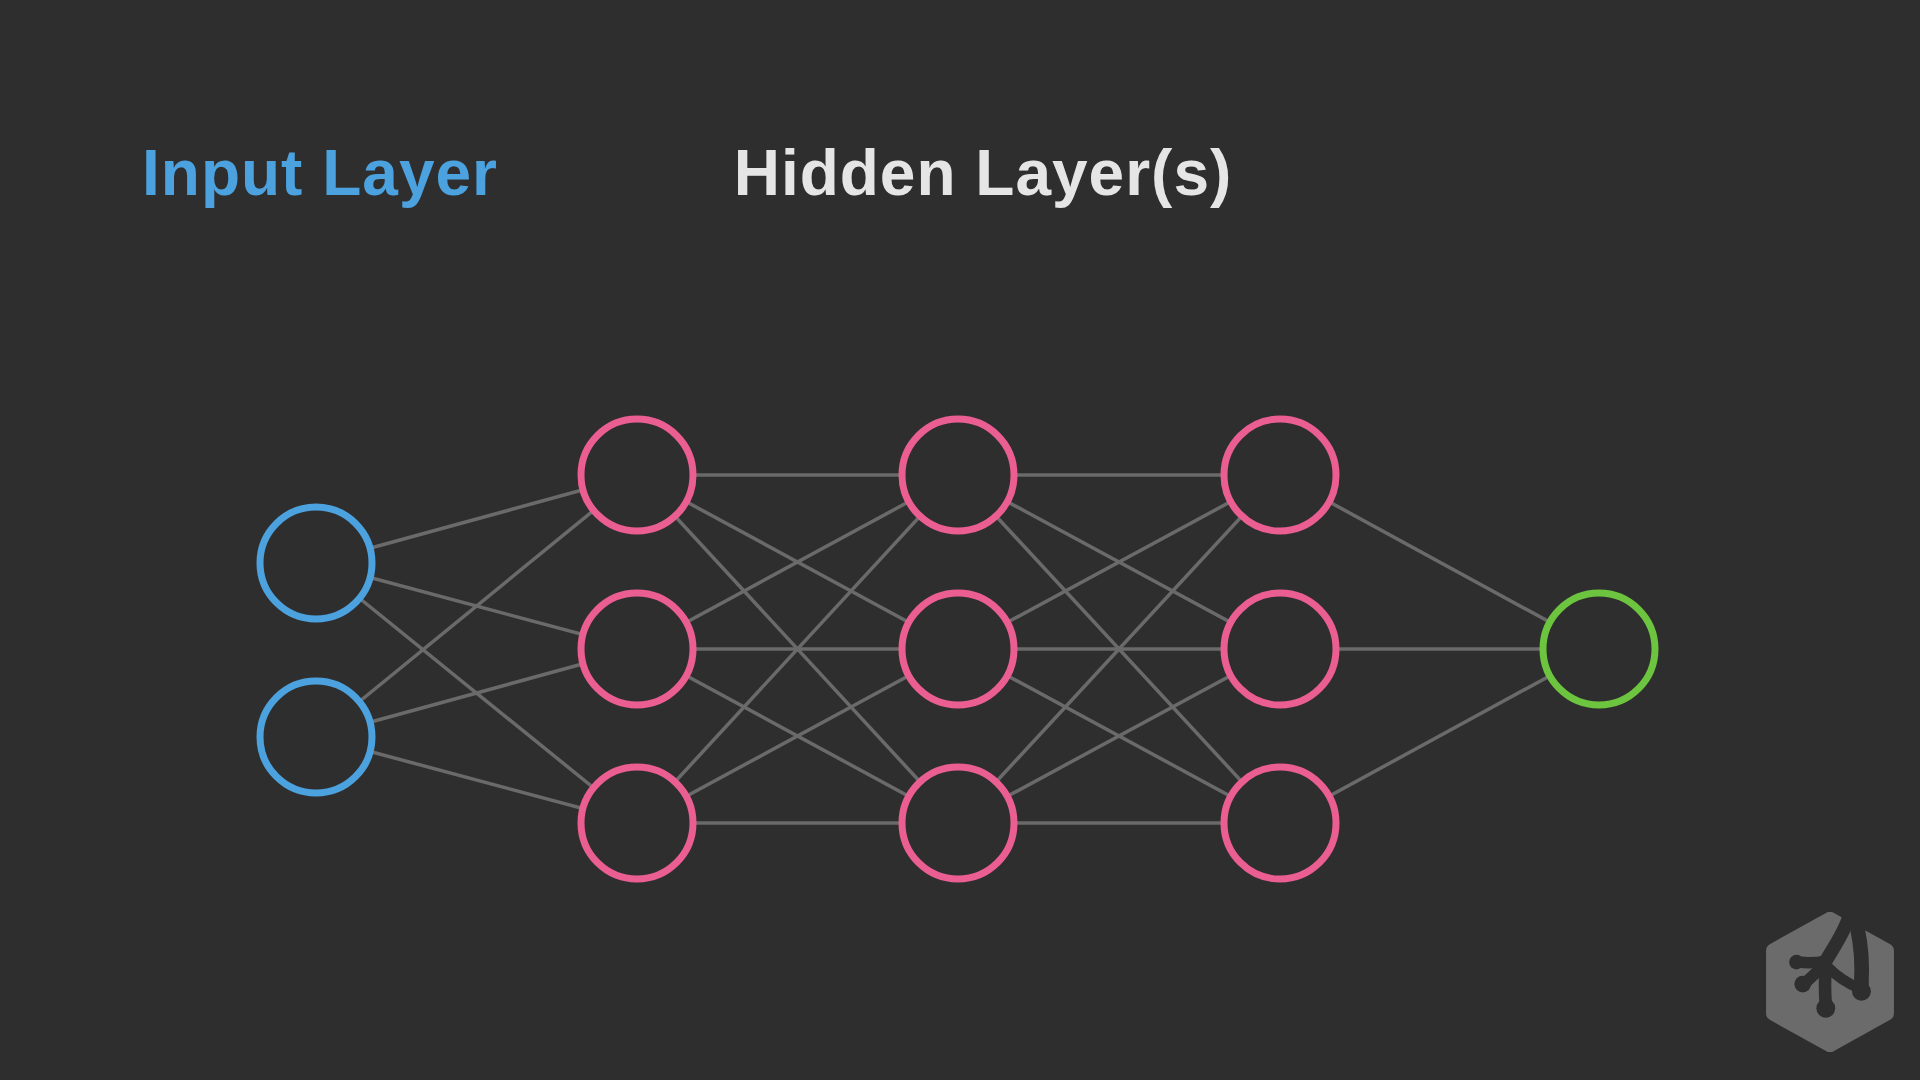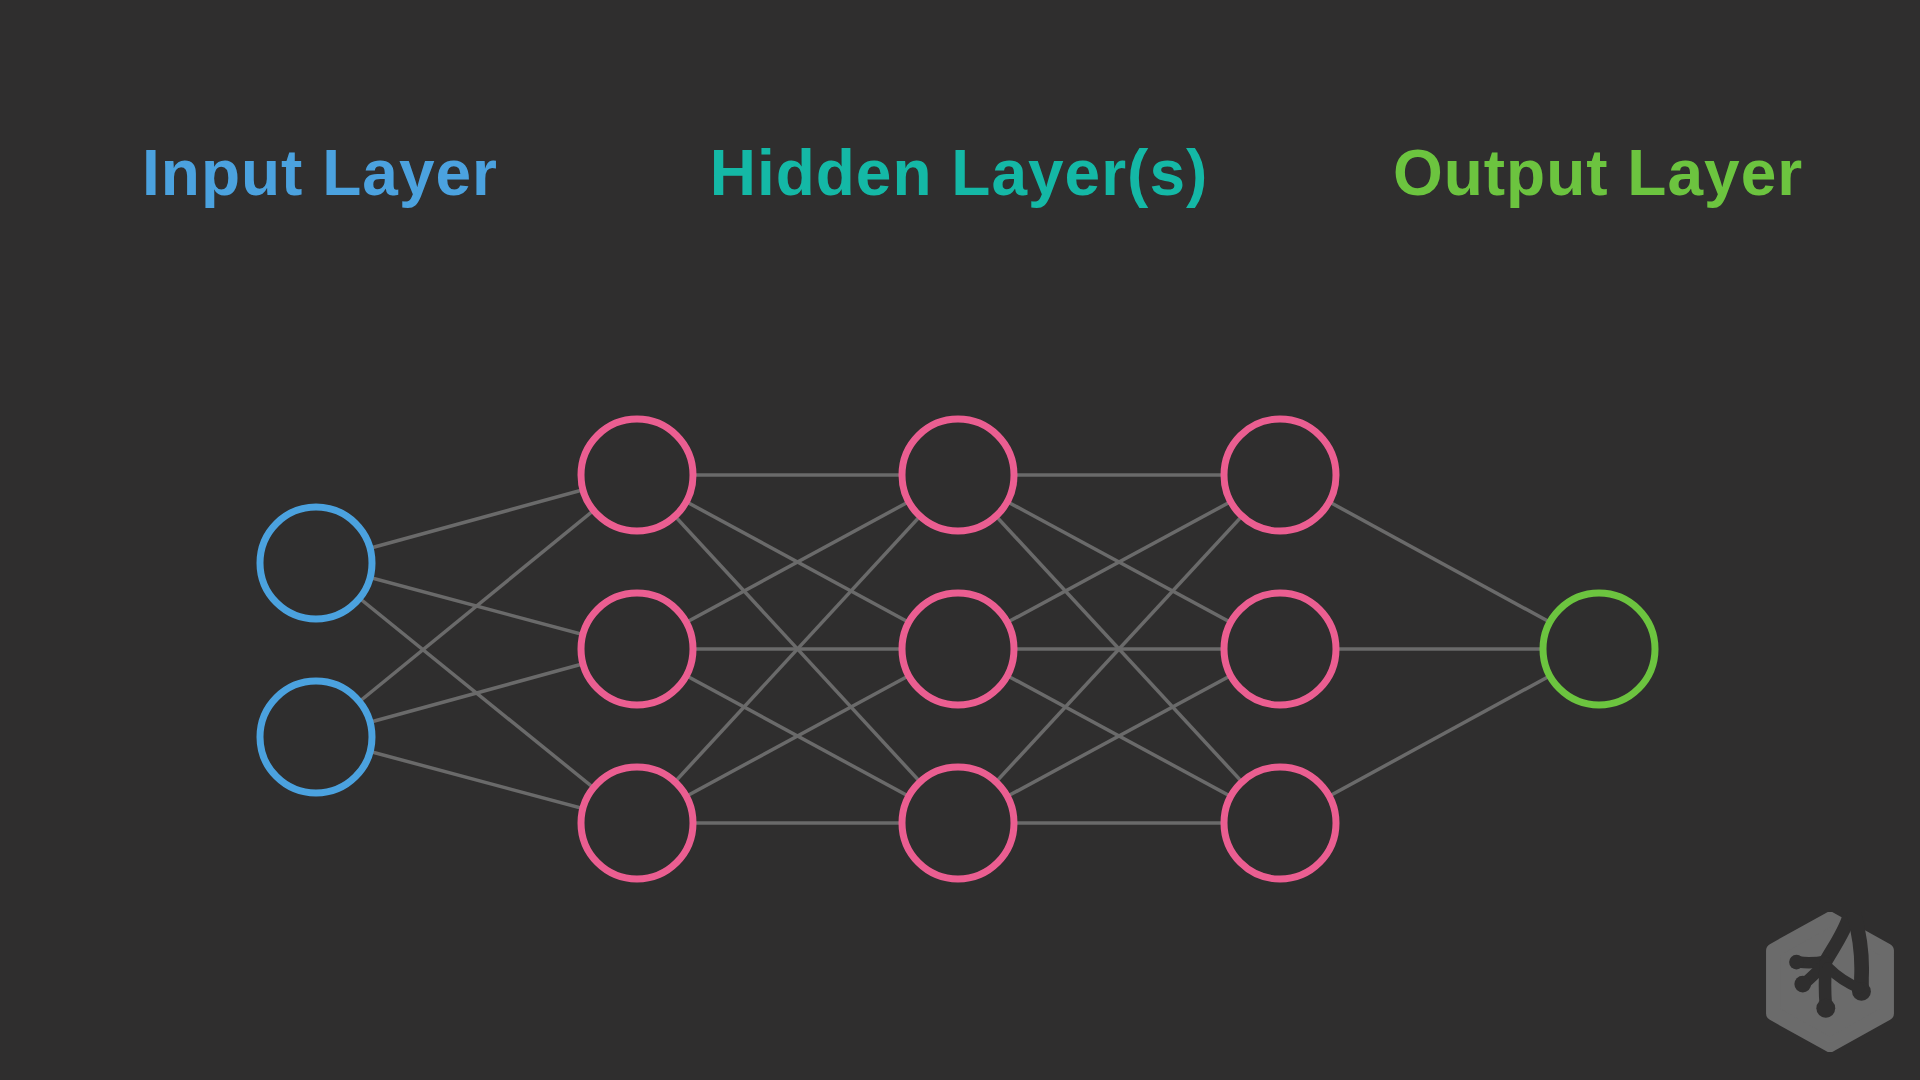--- a/index.html
+++ b/index.html
@@ -90,23 +90,22 @@
       <circle cx="958" cy="649" r="56" fill="#2f2e2e" stroke="#eb5e91" stroke-width="7"></circle>
       <circle cx="958" cy="823" r="56" fill="#2f2e2e" stroke="#eb5e91" stroke-width="7"></circle>
       <circle cx="1280" cy="475" r="56" fill="#2f2e2e" stroke="#eb5e91" stroke-width="7"></circle>
       <circle cx="1280" cy="649" r="56" fill="#2f2e2e" stroke="#eb5e91" stroke-width="7"></circle>
       <circle cx="1280" cy="823" r="56" fill="#2f2e2e" stroke="#eb5e91" stroke-width="7"></circle>
       <circle cx="1599" cy="649" r="56" fill="#2f2e2e" stroke="#6cc43f" stroke-width="7"></circle>
     </svg>
 
   <div class="layer-title title-input" style="color: rgb(75, 162, 223);">Input Layer</div>
 
-  <div class="layer-title title-hidden" style="color: #14b8a6;">Hidden Layer(s)</div>
+  <div class="layer-title title-hidden" style="color: #e5e5e5; margin-left: 24px;">Hidden Layer(s)</div>
 
-  <div class="layer-title title-output" style="color: rgb(108, 196, 63);">Output Layer</div>
 
   <div class="logo-wrap">
     <svg viewBox="0 0 124 132" width="130" height="140">
       <g>
         <polygon class="logo-hex" points="62,6 116,36 116,96 62,126 8,96 8,36" stroke-width="14" stroke-linejoin="round" fill="#6b6b6b" stroke="#6b6b6b"></polygon>
       </g>
       <g fill="none" stroke-linecap="round">
         <path d="M80,4 C76,18 66,32 58,46" stroke-width="13" stroke="#2f2e2e"></path>
         <path d="M58,46 C48,48 40,48 32,47" stroke-width="11" stroke="#2f2e2e"></path>
         <circle class="blob" cx="30" cy="47" r="7" stroke="none" fill="#2f2e2e"></circle>

